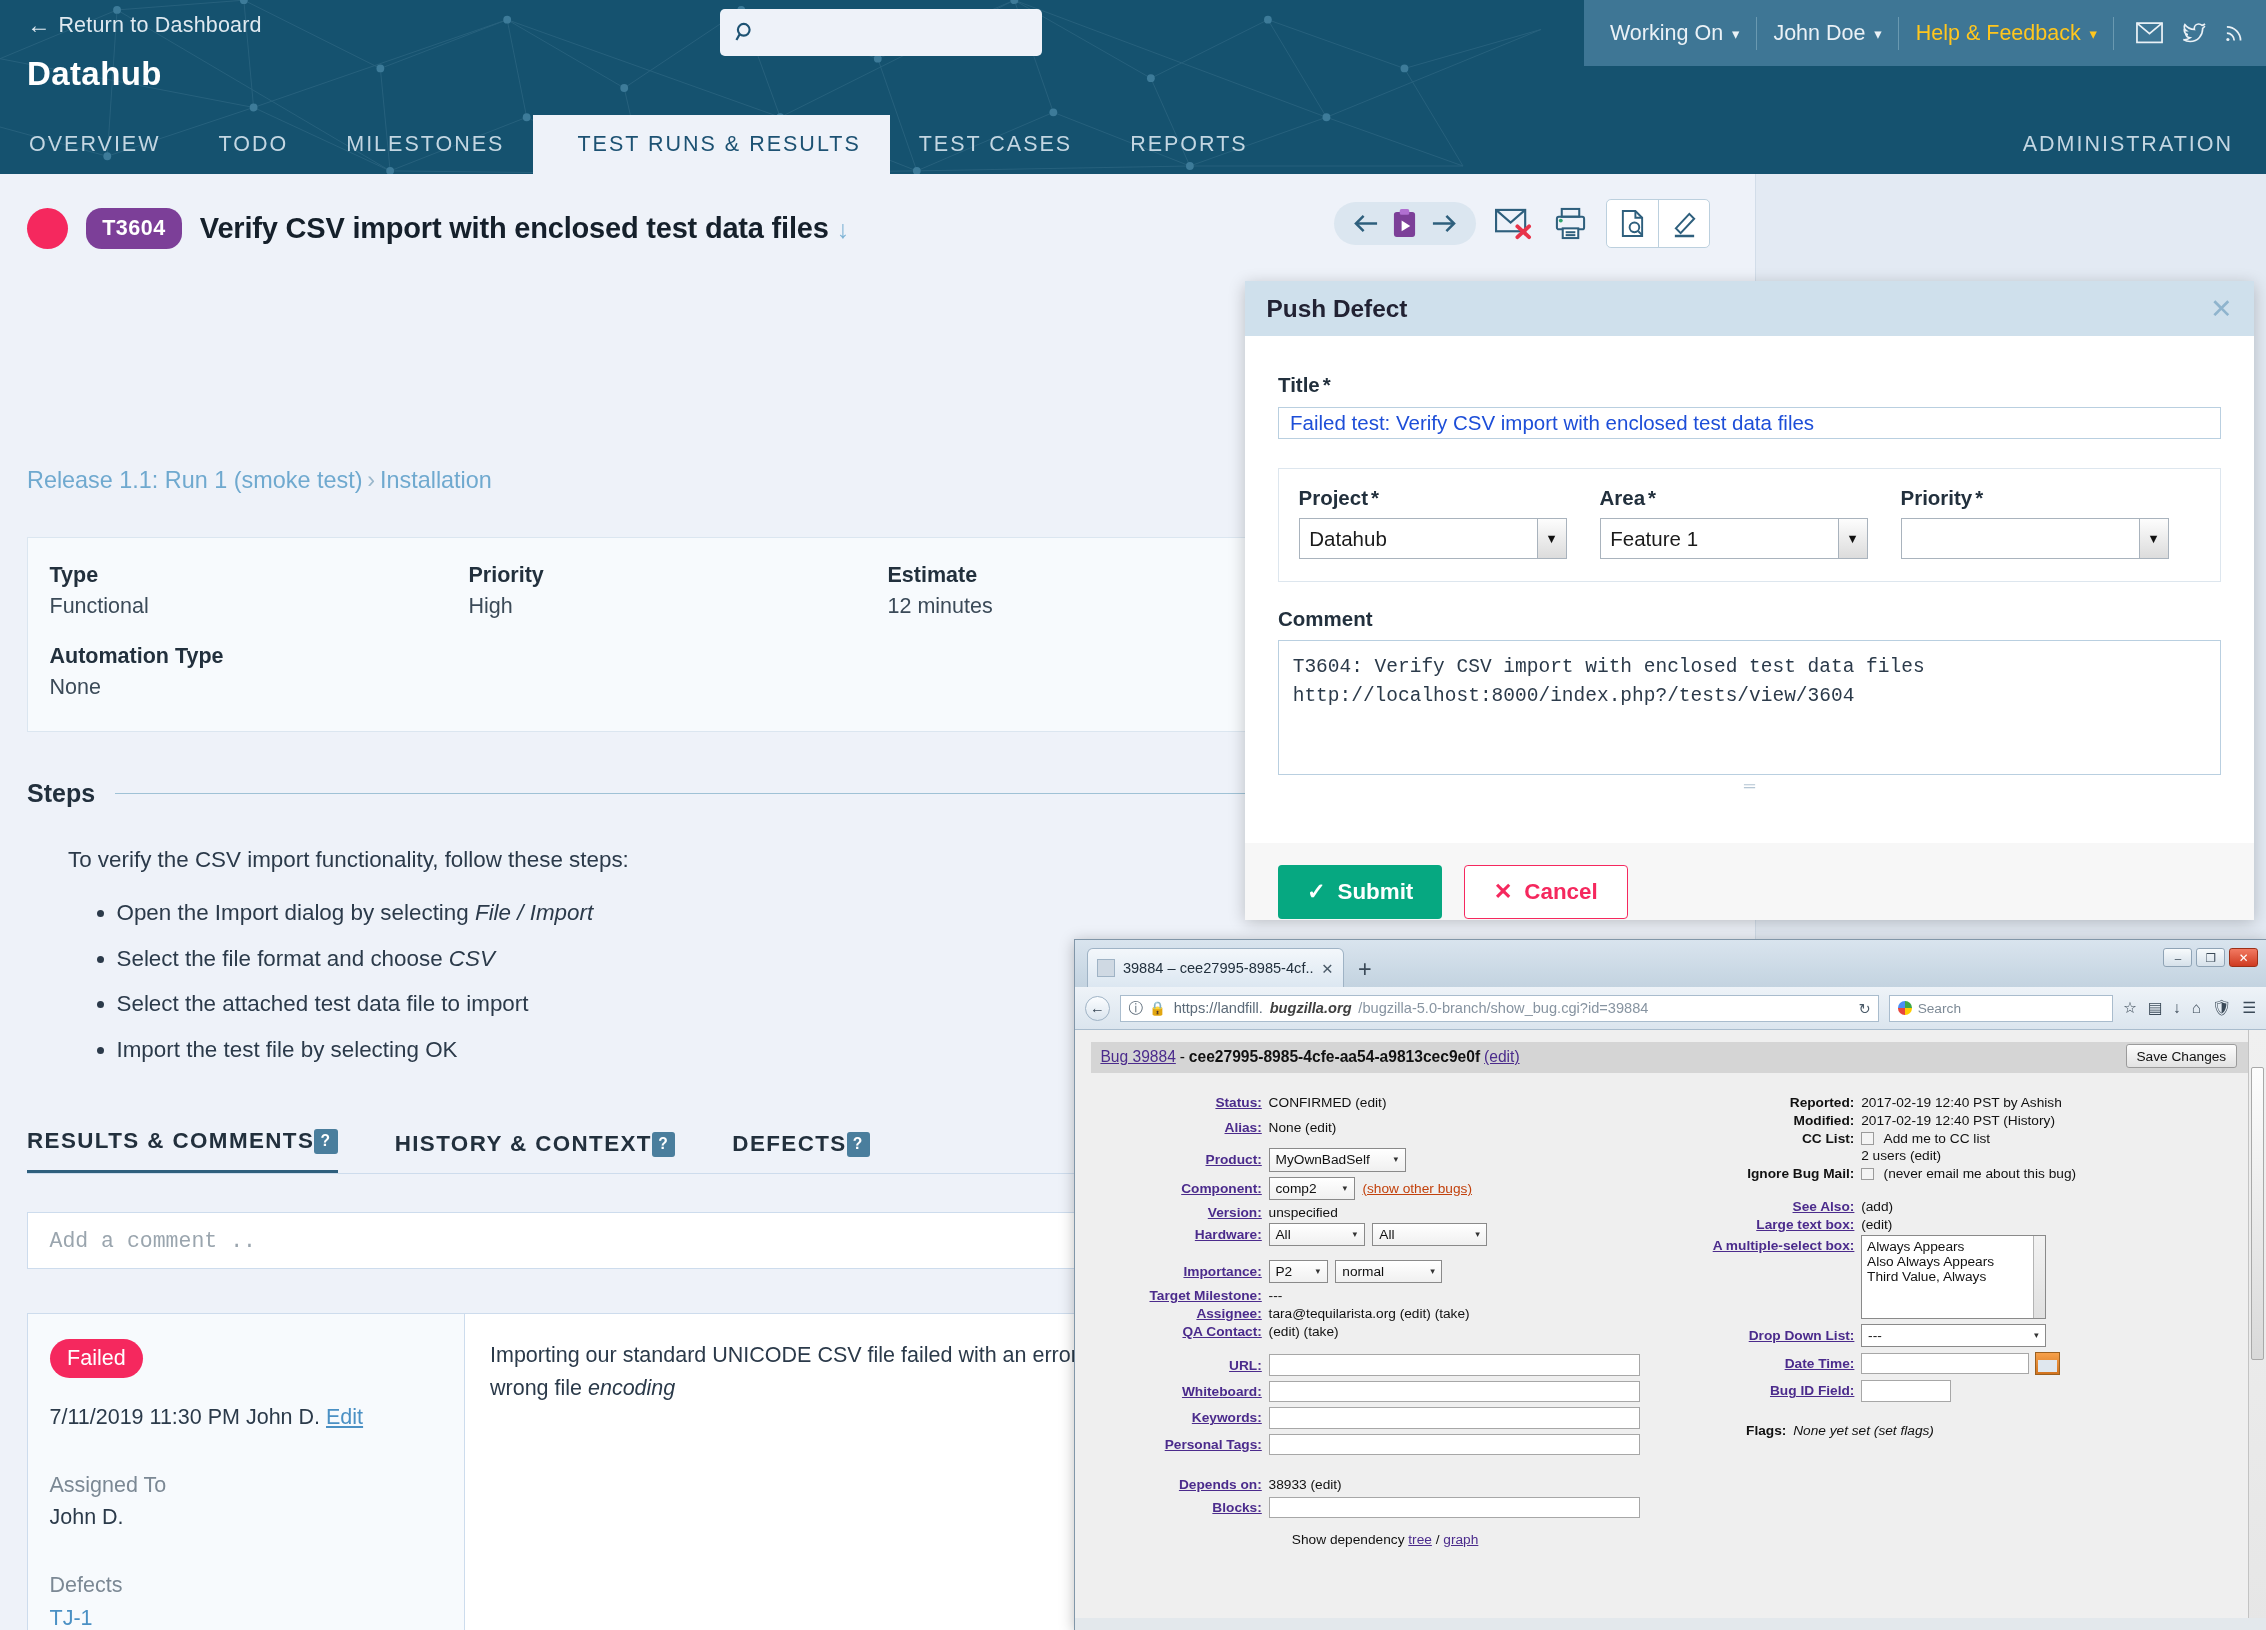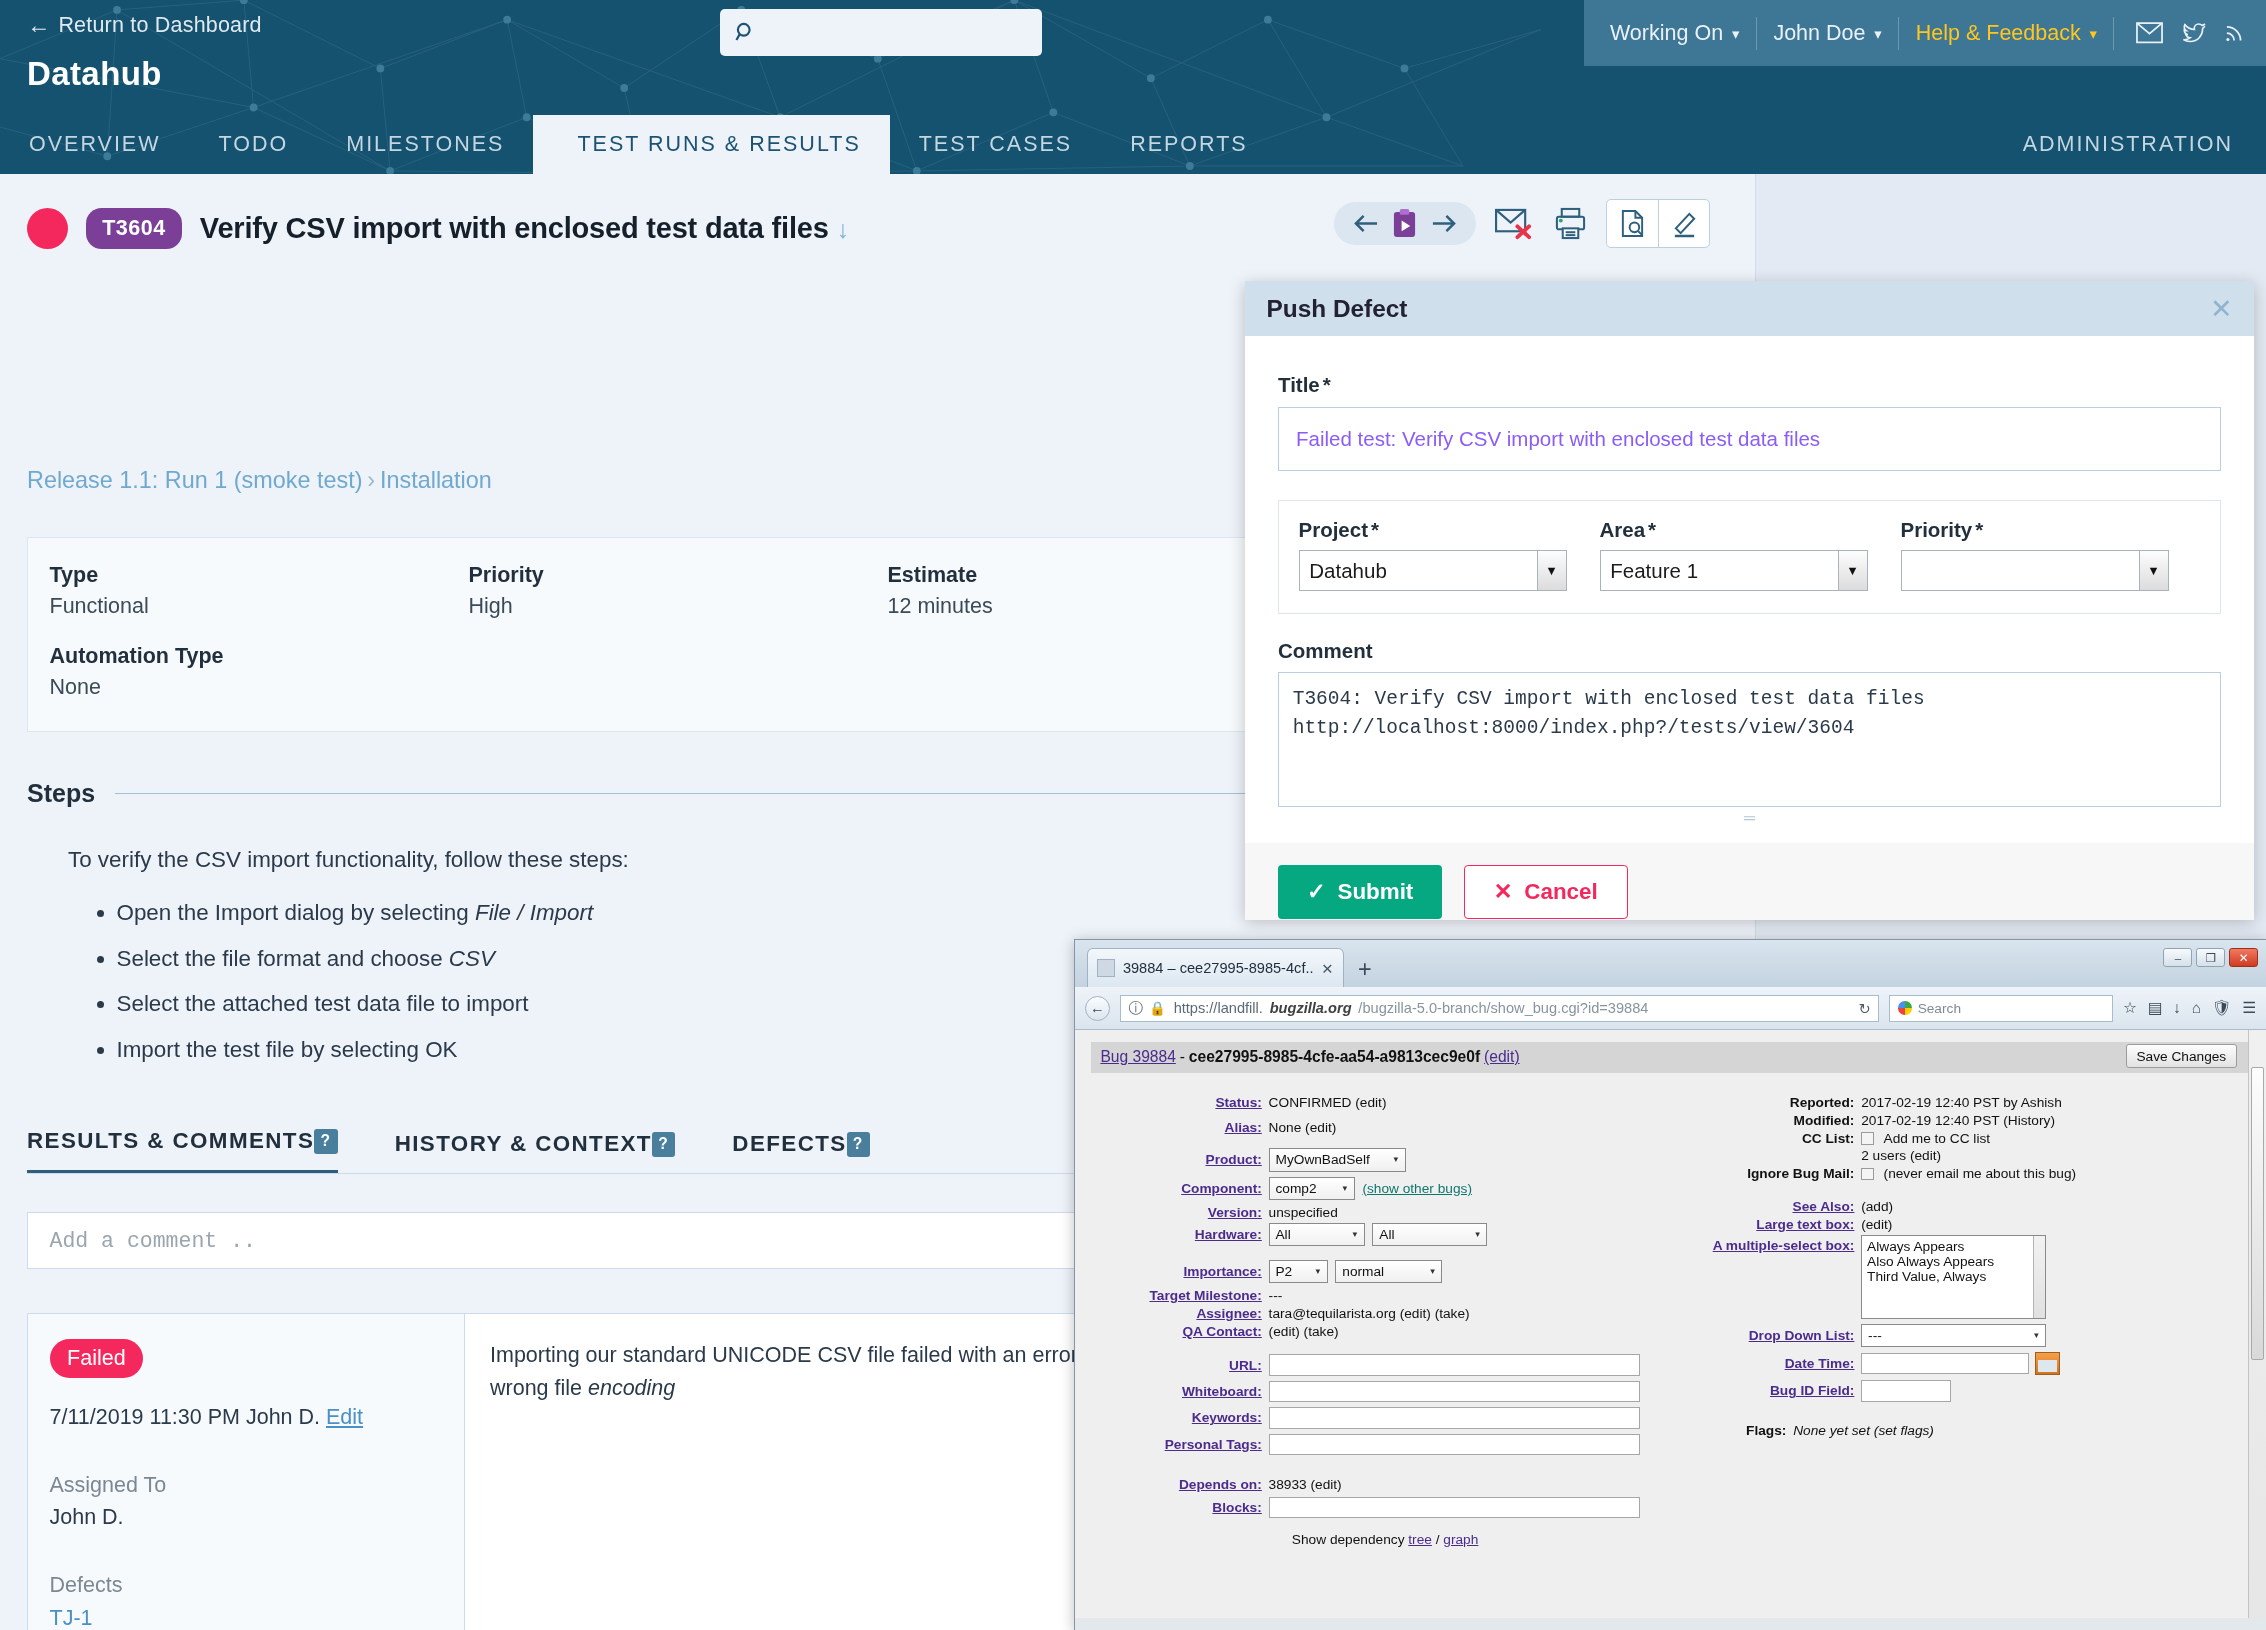--- a/index.html
+++ b/index.html
@@ -188,22 +188,22 @@
   .modal-head {
     height:55px; background:#cfe0ec; display:flex; align-items:center;
     padding:0 21.5px; justify-content:space-between;
   }
   .modal-title { font-size:24.4px; font-weight:bold; color:#223; }
   .modal-x { color:#8fb4cd; font-size:27px; }
   .modal-body { background:#fff; padding:37px 33px 0 33px; height:507px; }
   .f-label { font-size:20.5px; font-weight:bold; color:#22303d; margin-bottom:9.8px; }
   .f-label .req { margin-left:2.9px; }
   .f-input {
-    width:100%; height:64px; border:1px solid #b9cfe0; background:#fff;
-    font-size:20.5px; color:#8b5cf6; padding:0 17px;
+    width:100%; height:32px; border:1px solid #b9cfe0; background:#fff;
+    font-size:20.5px; color:#1d4ed8; padding:0 11px;
     font-family:"Liberation Sans", sans-serif;
   }
   .sel-row {
     margin-top:29px; border:1px solid #dde6ee; padding:17.6px 19.5px 21.5px 19.5px;
     display:flex; gap:33px;
   }
   .sel-col .f-label { margin-bottom:7.8px; }
   .nsel {
     height:41px; border:1px solid #a9b3bd; background:#fff;
     display:flex; align-items:center; justify-content:space-between;
@@ -718,21 +718,21 @@
           <div class="bzL">Product:</div>
           <div class="bz-sel" style="width:137px;">
             <span>MyOwnBadSelf</span>
           </div>
         </div>
         <div class="bzrow">
           <div class="bzL">Component:</div>
           <div class="bz-sel" style="width:86px;">
             <span>comp2</span>
           </div>
-          <a href="#" style="margin-left:7.8px;color:#0f766e;">(show other bugs)</a>
+          <a href="#" style="margin-left:7.8px;color:#c2410c;">(show other bugs)</a>
         </div>
         <div class="bzrow tight">
           <div class="bzL">Version:</div>
           <div class="bzV">unspecified</div>
         </div>
         <div class="bzrow">
           <div class="bzL">Hardware:</div>
           <div class="bz-sel" style="width:96px;">
             <span>All</span>
           </div>

